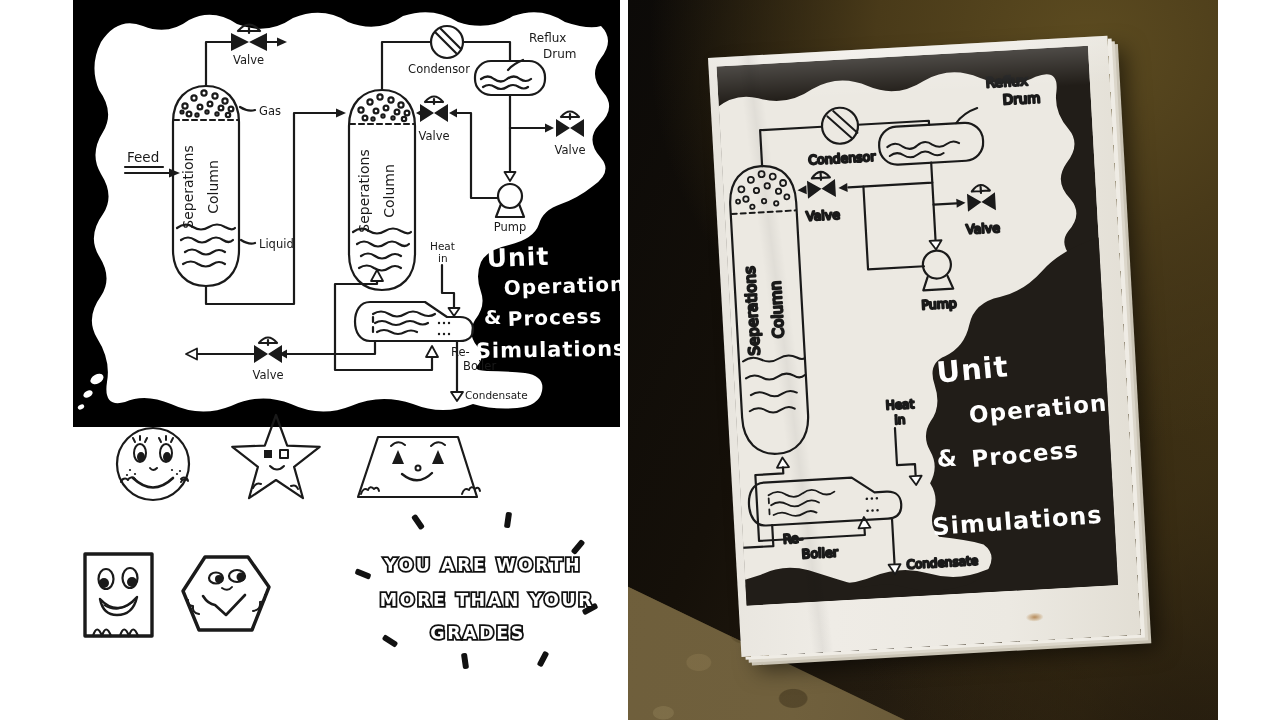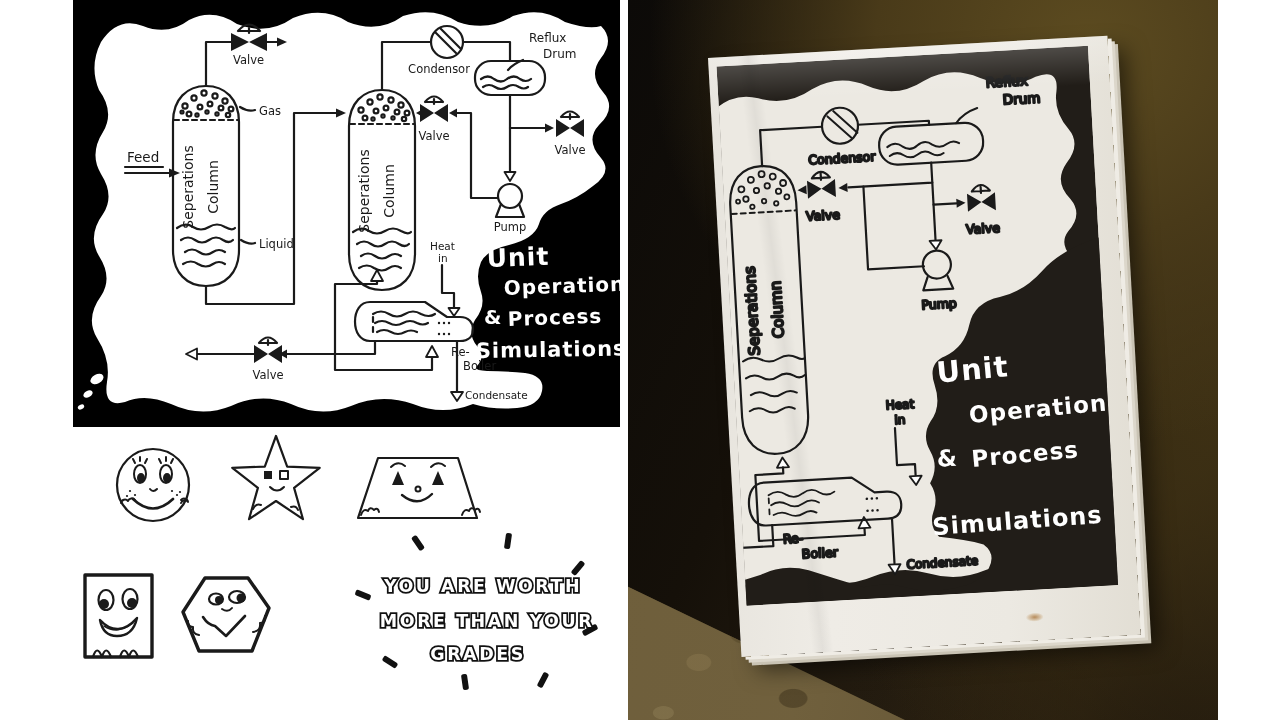--- a/index.html
+++ b/index.html
@@ -240,21 +240,21 @@
     <g>
       <text class="title-txt" x="414" y="267" font-size="25" transform="rotate(-2 414 267)">Unit</text>
       <text class="title-txt" x="431" y="295" font-size="20" transform="rotate(-2 431 295)">Operations</text>
       <text class="title-txt" x="411" y="324" font-size="20">&amp;</text>
       <text class="title-txt" x="435" y="326" font-size="20" transform="rotate(-2 435 326)">Process</text>
       <text class="title-txt" x="403" y="358" font-size="21" transform="rotate(-1 403 358)">Simulations</text>
     </g>
   </svg>
   </div>
 
-  <div class="panel" style="left:0;top:427px;">
+  <div class="panel" style="left:0;top:406px;">
   <svg width="628" height="293" viewBox="0 0 628 293">
     <g class="ink" stroke-width="3">
 
       <g>
         <circle cx="153" cy="58" r="36"></circle>
         <g stroke-width="2">
           <ellipse cx="140" cy="47" rx="6" ry="9"></ellipse>
               <ellipse cx="166" cy="47" rx="6" ry="9"></ellipse>
           <path d="M135,36 l-2,-4 M140,34 l0,-4 M145,36 l2,-4 M161,36 l-2,-4 M166,34 l0,-4 M171,36 l2,-4"></path>
         </g>

